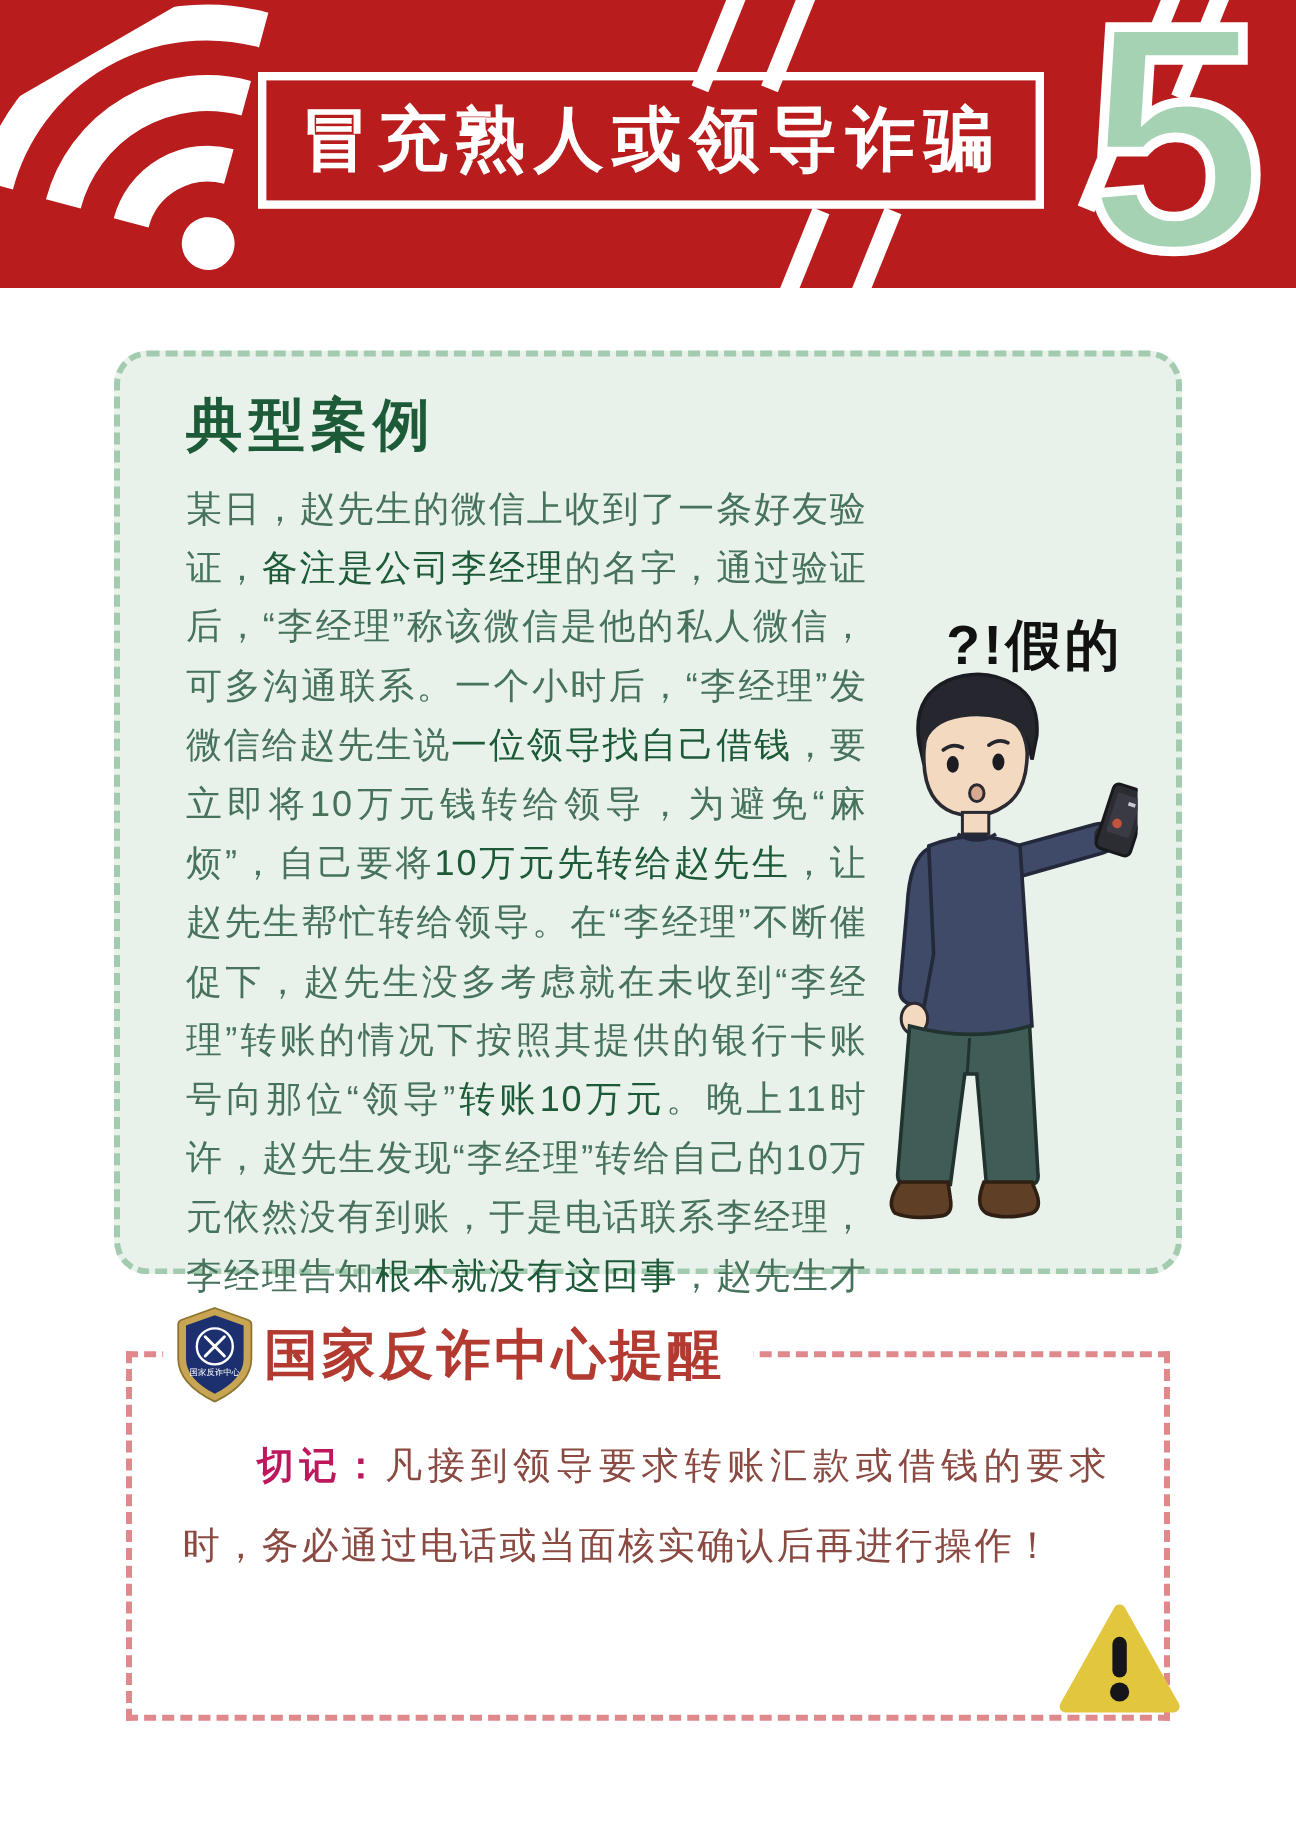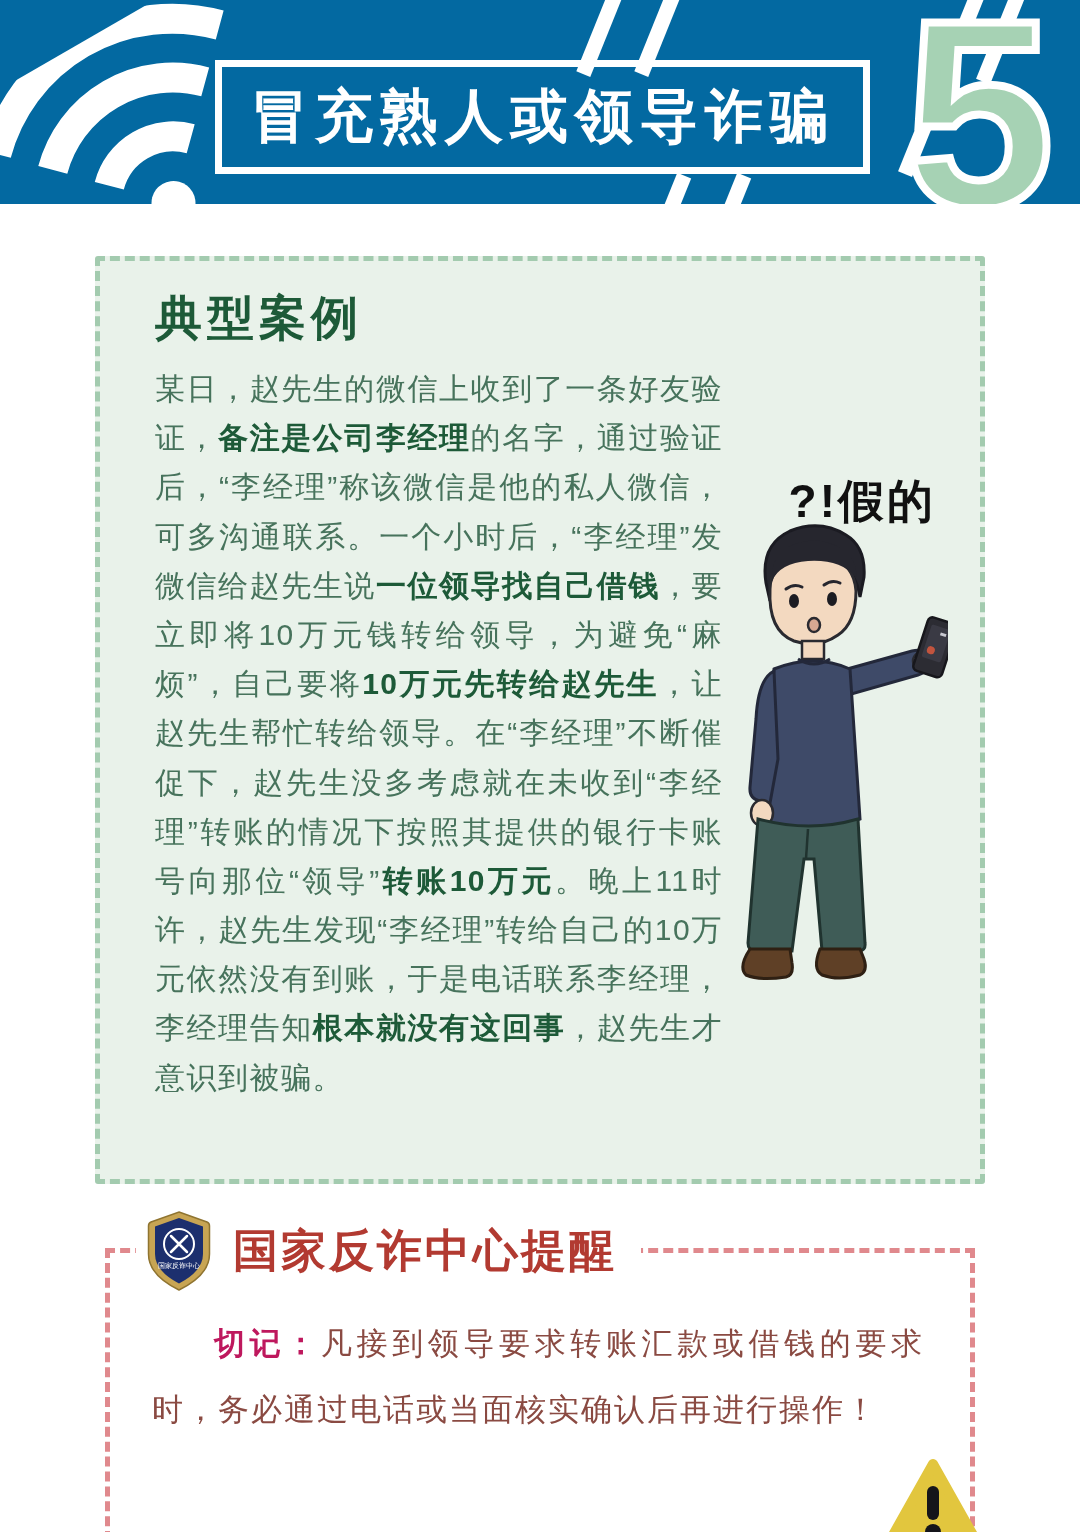--- a/index.html
+++ b/index.html
@@ -5,22 +5,22 @@
   * { box-sizing: border-box; }
   html,body { margin:0; padding:0; }
   body {
     width:1080px; height:1532px; background:#ffffff;
     font-family:"Liberation Sans", sans-serif;
     overflow:hidden; position:relative;
   }
 
   
   .header {
-    position:relative; width:1080px; height:204px;
-    background:#0369a1; overflow:hidden;
+    position:relative; width:1080px; height:240px;
+    background:#b91c1c; overflow:hidden;
   }
   .stripe { position:absolute; width:15px; background:#ffffff; transform:rotate(22deg); }
   .stripe.sA { left:596px; top:-30px; height:108px; }
   .stripe.sB { left:654px; top:-30px; height:108px; }
   .stripe.sC { left:658px; top:172px; height:100px; }
   .stripe.sD { left:718px; top:172px; height:100px; }
   .stripe.sE { left:938px; top:-34px; height:216px; }
   .stripe.sF { left:998px; top:-34px; height:120px; }
 
   .wifi-wrap {
@@ -37,50 +37,50 @@
     letter-spacing:7px; white-space:nowrap;
   }
   .big-number {
     position:absolute; right:26px; top:-20px; z-index:1;
     font-size:268px; line-height:1; font-weight:900;
     color:#a6d2b4; -webkit-text-stroke:8px #ffffff;
   }
 
   
   .case-box {
-    position:relative; margin:52px 95px 0 95px; height:928px;
-    background:#e9f2ea; border:5px dashed #a3cbaf; border-radius:3px;
+    position:relative; margin:52px 95px 0 95px; height:770px;
+    background:#e9f2ea; border:5px dashed #a3cbaf; border-radius:28px;
     padding:26px 16px 0 55px;
   }
   .case-title {
     margin:0 0 14px 0; font-size:47px; font-weight:900;
     color:#1d5a38; letter-spacing:5px;
   }
   .case-text {
     width:568px; margin:0; font-size:30px; line-height:1.64;
     color:#47735c; text-align:justify; letter-spacing:1.5px;
   }
-  .case-text .em { font-weight:700; color:#1d5a38; }
+  .case-text .em { font-weight:400; color:#1d5a38; }
 
   .illustration { position:absolute; top:196px; right:14px; width:280px; height:560px; }
   .fake-label {
     position:absolute; top:14px; right:30px; font-size:46px; font-weight:900;
     color:#111111; letter-spacing:3px; white-space:nowrap;
   }
   .man-svg { position:absolute; left:4px; top:62px; width:258px; height:478px; }
 
   
   .reminder-box {
     position:relative; margin:64px 105px 0 105px; height:308px;
     border:5px dashed #e0898d;
   }
   .reminder-header {
     position:absolute; top:-42px; left:26px; z-index:2;
     background:#ffffff; display:flex; align-items:center;
-    gap:21px; padding:0 24px 0 10px;
+    gap:8px; padding:0 24px 0 10px;
   }
   .badge-svg { width:66px; height:80px; flex:0 0 auto; }
   .reminder-title {
     margin:0; font-size:45px; font-weight:900; color:#b23a31;
     letter-spacing:3px; white-space:nowrap;
   }
   .reminder-body { padding:58px 46px 0 42px; }
   .reminder-body p {
     margin:0; font-size:31px; line-height:2.12; color:#8a4a42;
     letter-spacing:2px; text-indent:2em; text-align:justify;

